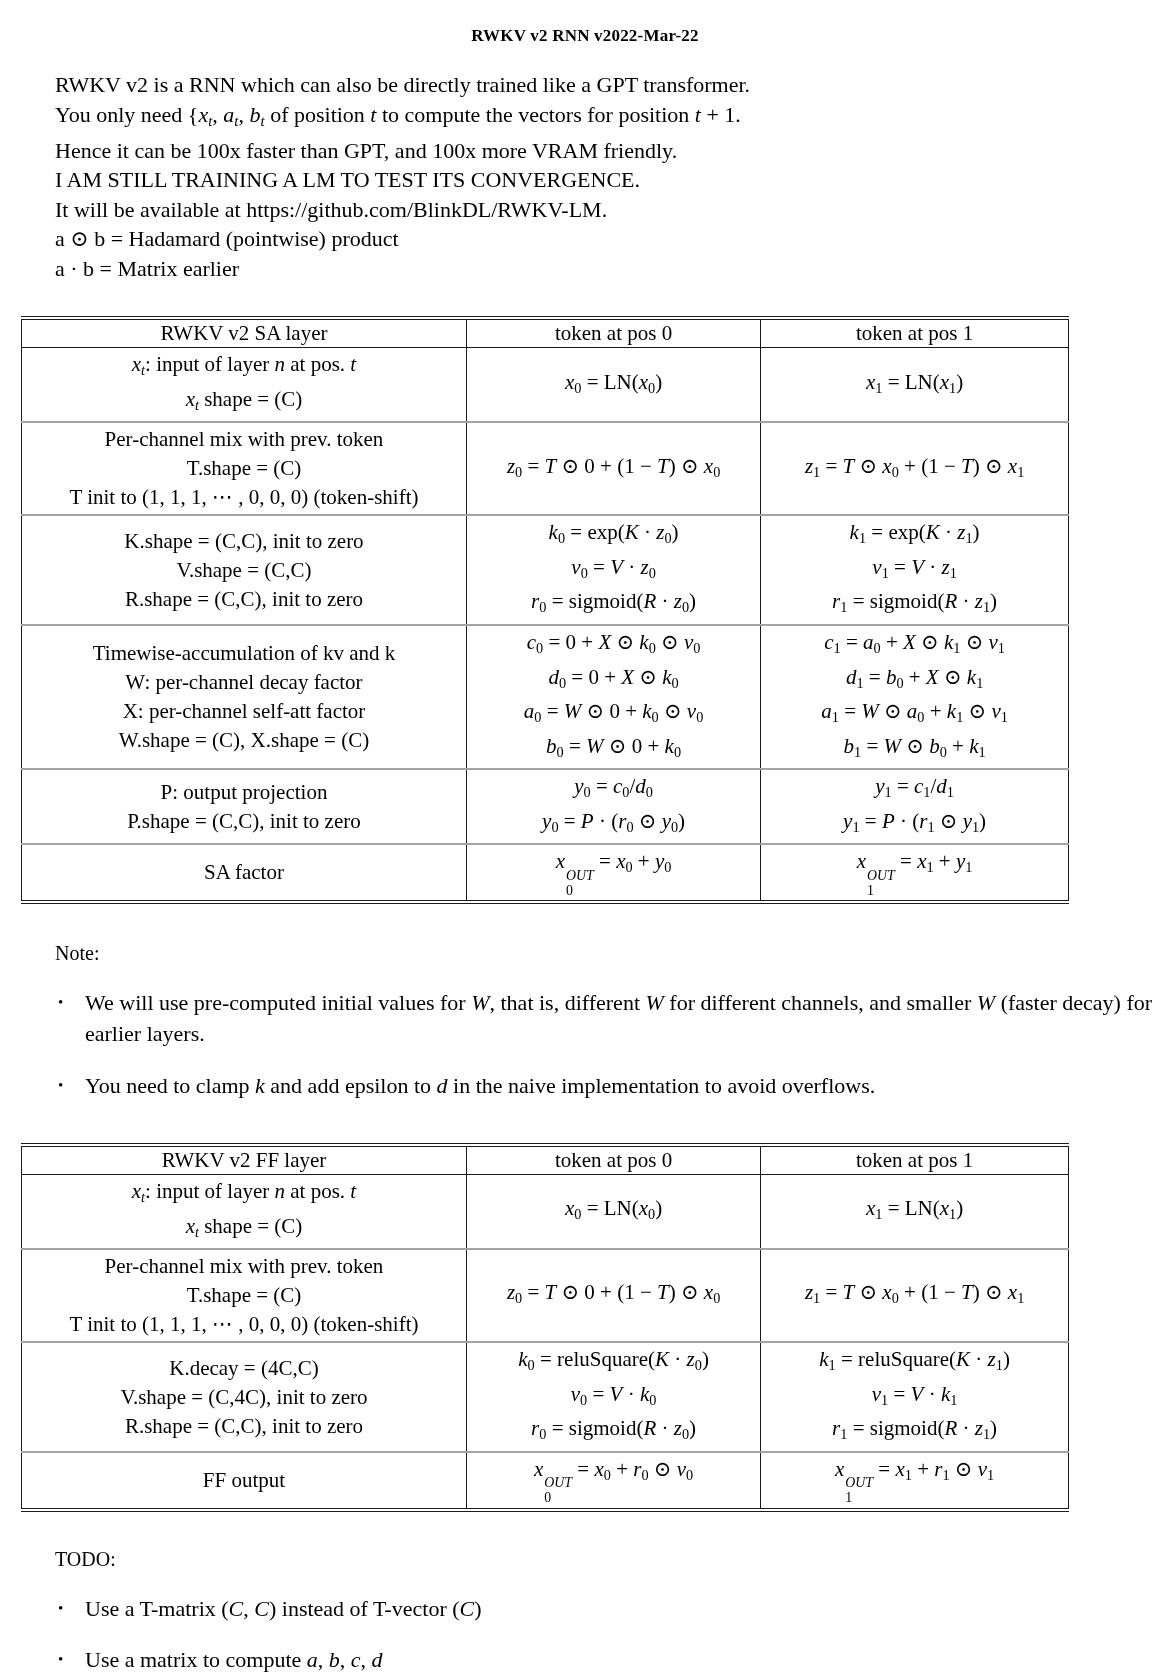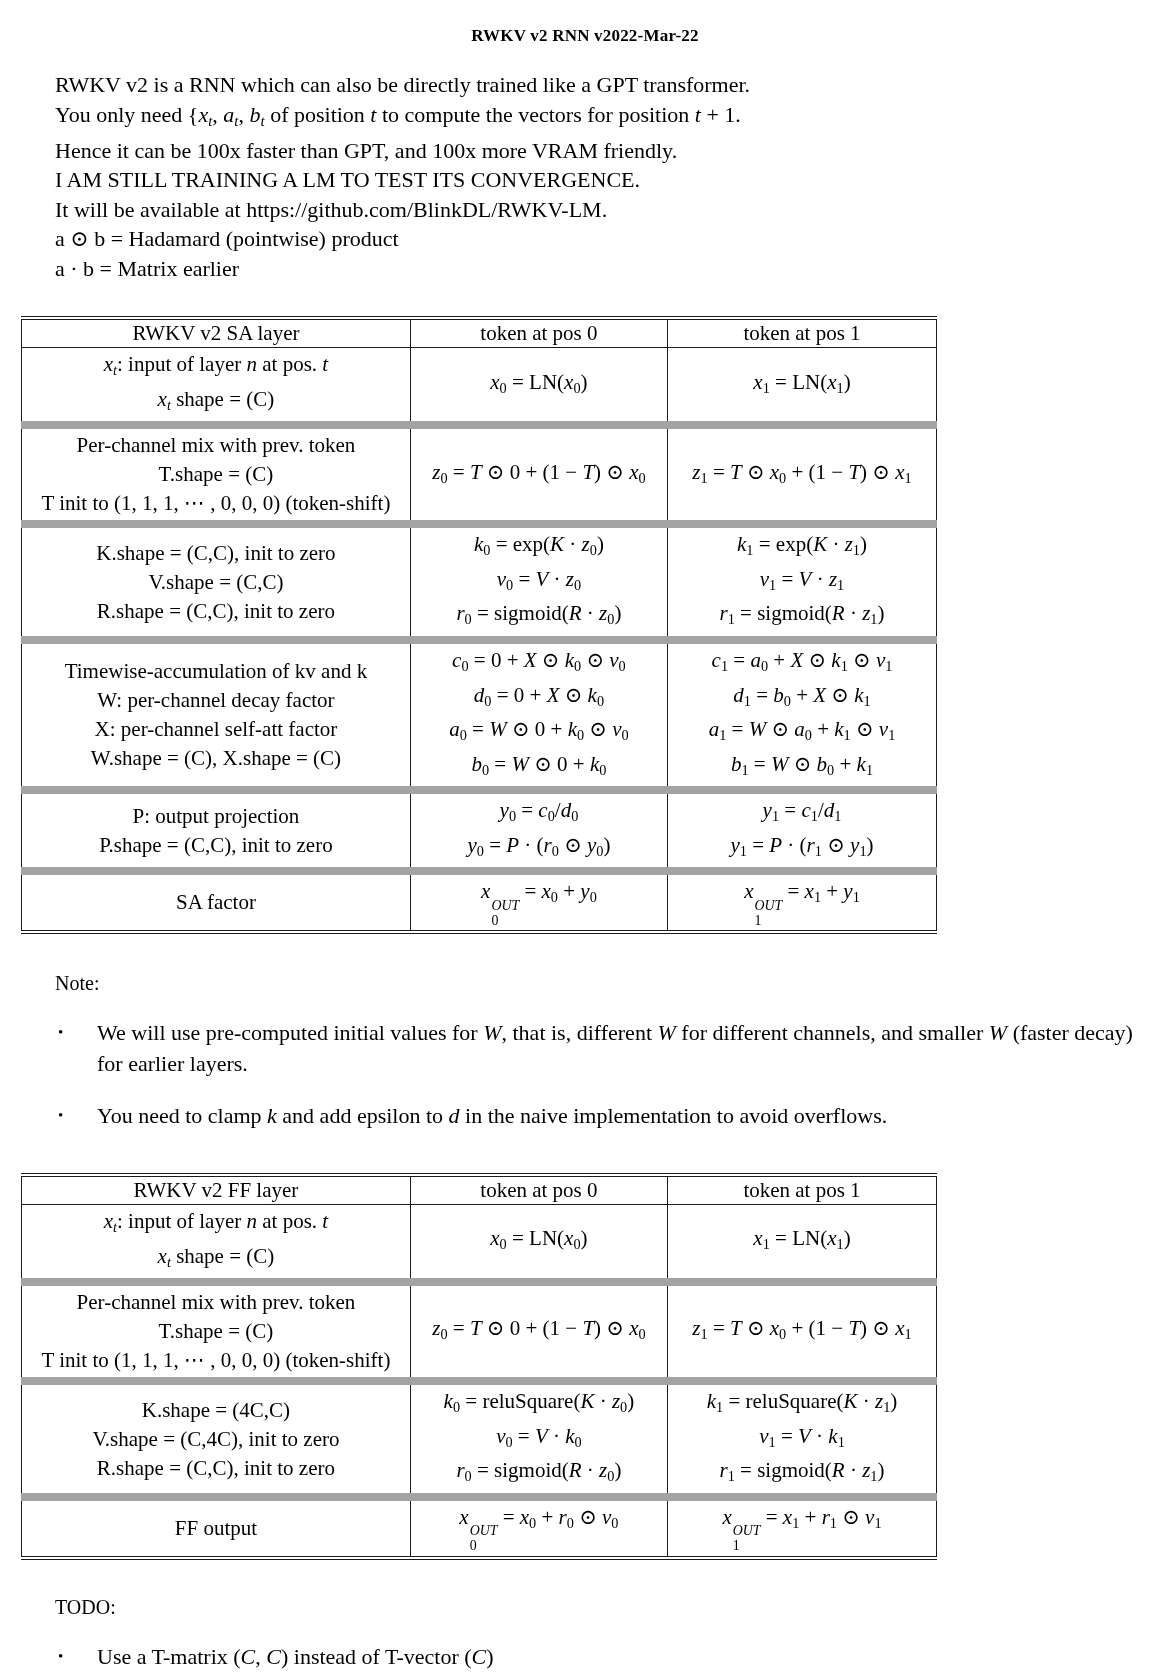--- a/index.html
+++ b/index.html
@@ -20,59 +20,59 @@
     font-weight: 700;
     letter-spacing: 0.2px;
   }
 
   .intro { margin: 24px 15px 0 55px; }
   .intro .iline { line-height: 29.5px; white-space: nowrap; }
 
   table.eqtable {
     border-collapse: collapse;
     table-layout: fixed;
-    width: 916px;
+    width: 1048px;
     margin: 33px 0 0 21px;
     font-size: 21px;
     border-left: 1px solid #1a1a1a;
     border-right: 1px solid #1a1a1a;
     border-top: 4px double #1a1a1a;
     border-bottom: 4px double #1a1a1a;
   }
   table.eqtable.ff { margin-top: 42px; }
   .eqtable th, .eqtable td {
     text-align: center;
     vertical-align: middle;
     padding: 2px 5px;
     font-weight: 400;
   }
   .eqtable th.c0, .eqtable td.c0 { width: 42.5%; }
   .eqtable th.c1, .eqtable td.c1 { width: 28.1%; }
   .eqtable th.c2, .eqtable td.c2 { width: 29.4%; }
   .eqtable th + th, .eqtable td + td { border-left: 1px solid #1a1a1a; }
   .eqtable thead th { border-bottom: 1px solid #1a1a1a; padding: 1px 5px; }
-  .eqtable tbody tr + tr td { border-top: 8px solid #a3a3a3; }
+  .eqtable tbody tr + tr td { border-top: 2px solid #a3a3a3; }
   .tline { line-height: 29px; }
 
   h2.subhead {
     margin: 38px 0 0 55px;
     font-size: 20px;
     font-weight: 400;
   }
   h2.todo-head { margin-top: 36px; }
 
   .bullets { margin: 22px 12px 0 58px; }
   .bullet-item { display: flex; margin-top: 21px; }
   .bullet-item:first-child { margin-top: 0; }
   .bullet-dot {
     flex: 0 0 27px;
     font-size: 15px;
     line-height: 31px;
   }
-  .bullet-text { flex: 1; line-height: 31px; margin-left: 12px; }
+  .bullet-text { flex: 1; line-height: 31px; }
   .bullets.todo .bullet-item { margin-top: 20px; }
 
   
   .math i { font-style: italic; }
   .math sub, .math sup { font-size: 0.68em; }
   .math sub { vertical-align: -0.25em; }
   .math .ss {
     display: inline-flex;
     flex-direction: column;
     align-items: flex-start;
@@ -245,21 +245,21 @@
           </td>
           <td class="c1">
             <div class="tline"><span class="math"><i>z</i><sub>0</sub> = <i>T</i> ⊙ 0 + (1 − <i>T</i>) ⊙ <i>x</i><sub>0</sub></span></div>
           </td>
           <td class="c2">
             <div class="tline"><span class="math"><i>z</i><sub>1</sub> = <i>T</i> ⊙ <i>x</i><sub>0</sub> + (1 − <i>T</i>) ⊙ <i>x</i><sub>1</sub></span></div>
           </td>
         </tr>
         <tr>
           <td class="c0">
-            <div class="tline">K.shape = (4C,C)</div>
+            <div class="tline">K.decay = (4C,C)</div>
             <div class="tline">V.shape = (C,4C), init to zero</div>
             <div class="tline">R.shape = (C,C), init to zero</div>
           </td>
           <td class="c1">
             <div class="tline"><span class="math"><i>k</i><sub>0</sub> = reluSquare(<i>K</i> · <i>z</i><sub>0</sub>)</span></div>
             <div class="tline"><span class="math"><i>v</i><sub>0</sub> = <i>V</i> · <i>k</i><sub>0</sub></span></div>
             <div class="tline"><span class="math"><i>r</i><sub>0</sub> = sigmoid(<i>R</i> · <i>z</i><sub>0</sub>)</span></div>
           </td>
           <td class="c2">
             <div class="tline"><span class="math"><i>k</i><sub>1</sub> = reluSquare(<i>K</i> · <i>z</i><sub>1</sub>)</span></div>

